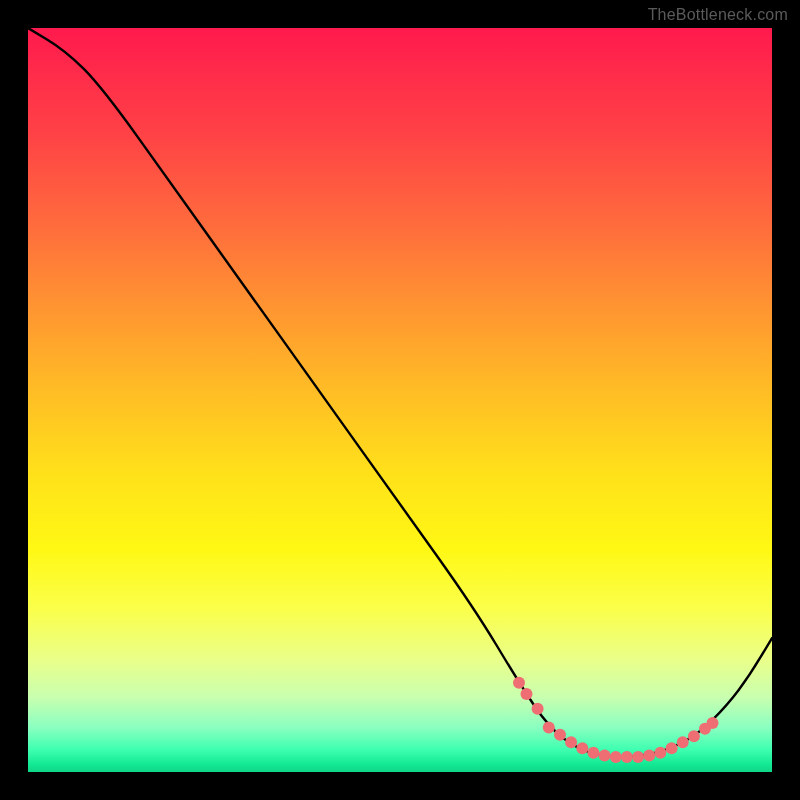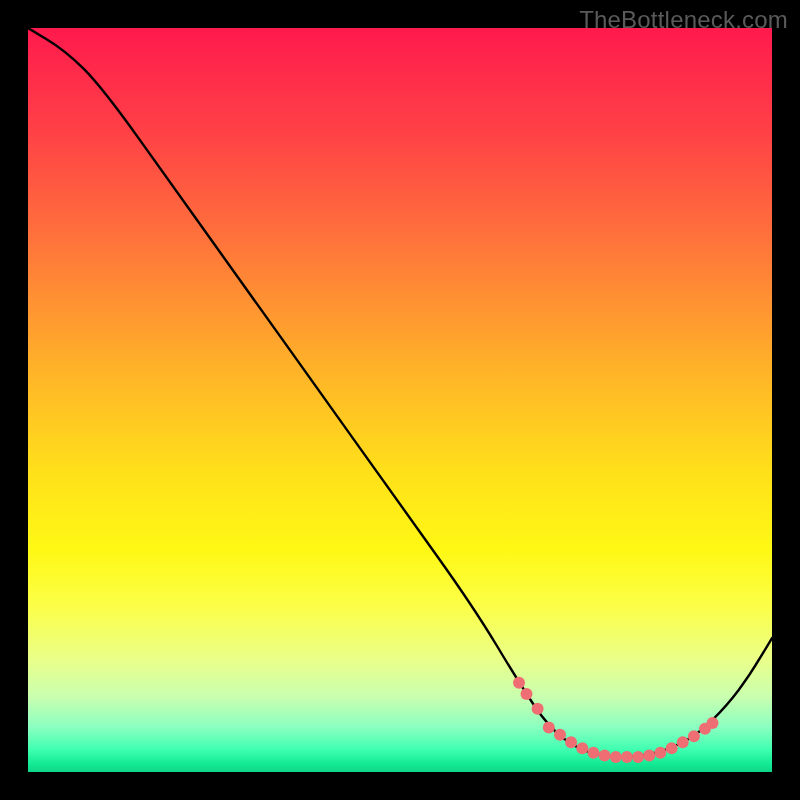--- a/index.html
+++ b/index.html
@@ -9,21 +9,21 @@
     background: #000;
     position: relative;
     font-family: Arial, sans-serif;
     overflow: hidden;
   }
   .watermark {
     position: absolute;
     top: 6px;
     right: 12px;
     color: #5a5a5a;
-    font-size: 24px;
+    font-size: 16px;
     font-weight: 500;
     z-index: 10;
     letter-spacing: 0.2px;
   }
   .plot-area {
     position: absolute;
     top: 28px;
     left: 28px;
     width: 744px;
     height: 744px;

